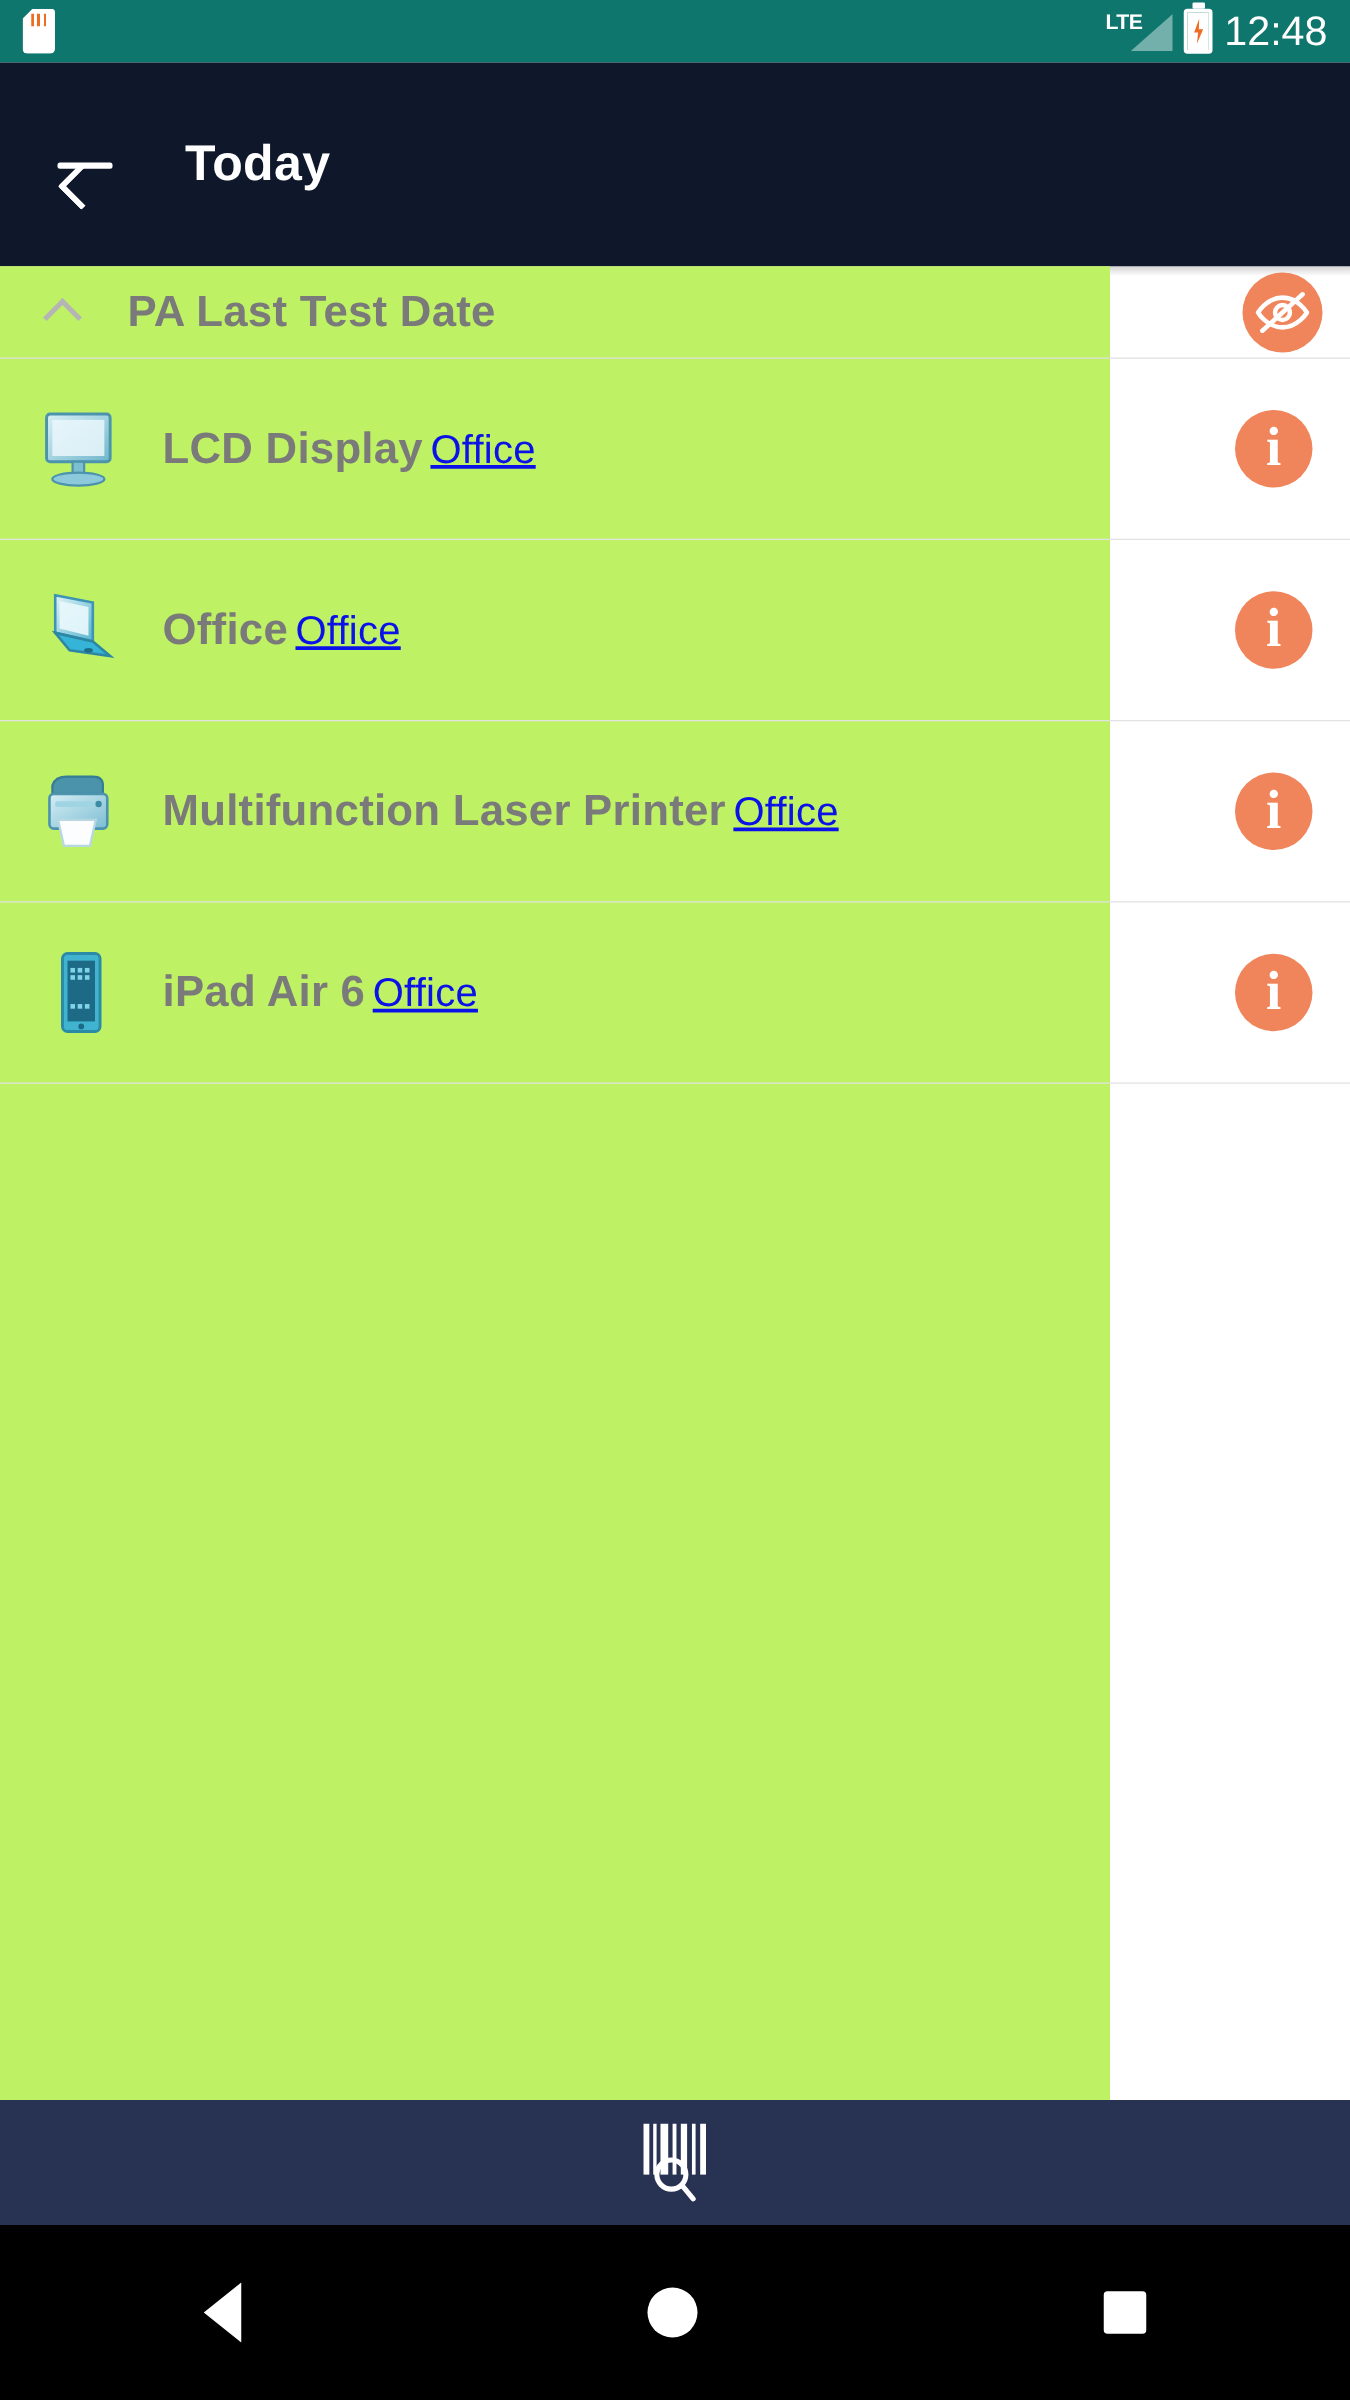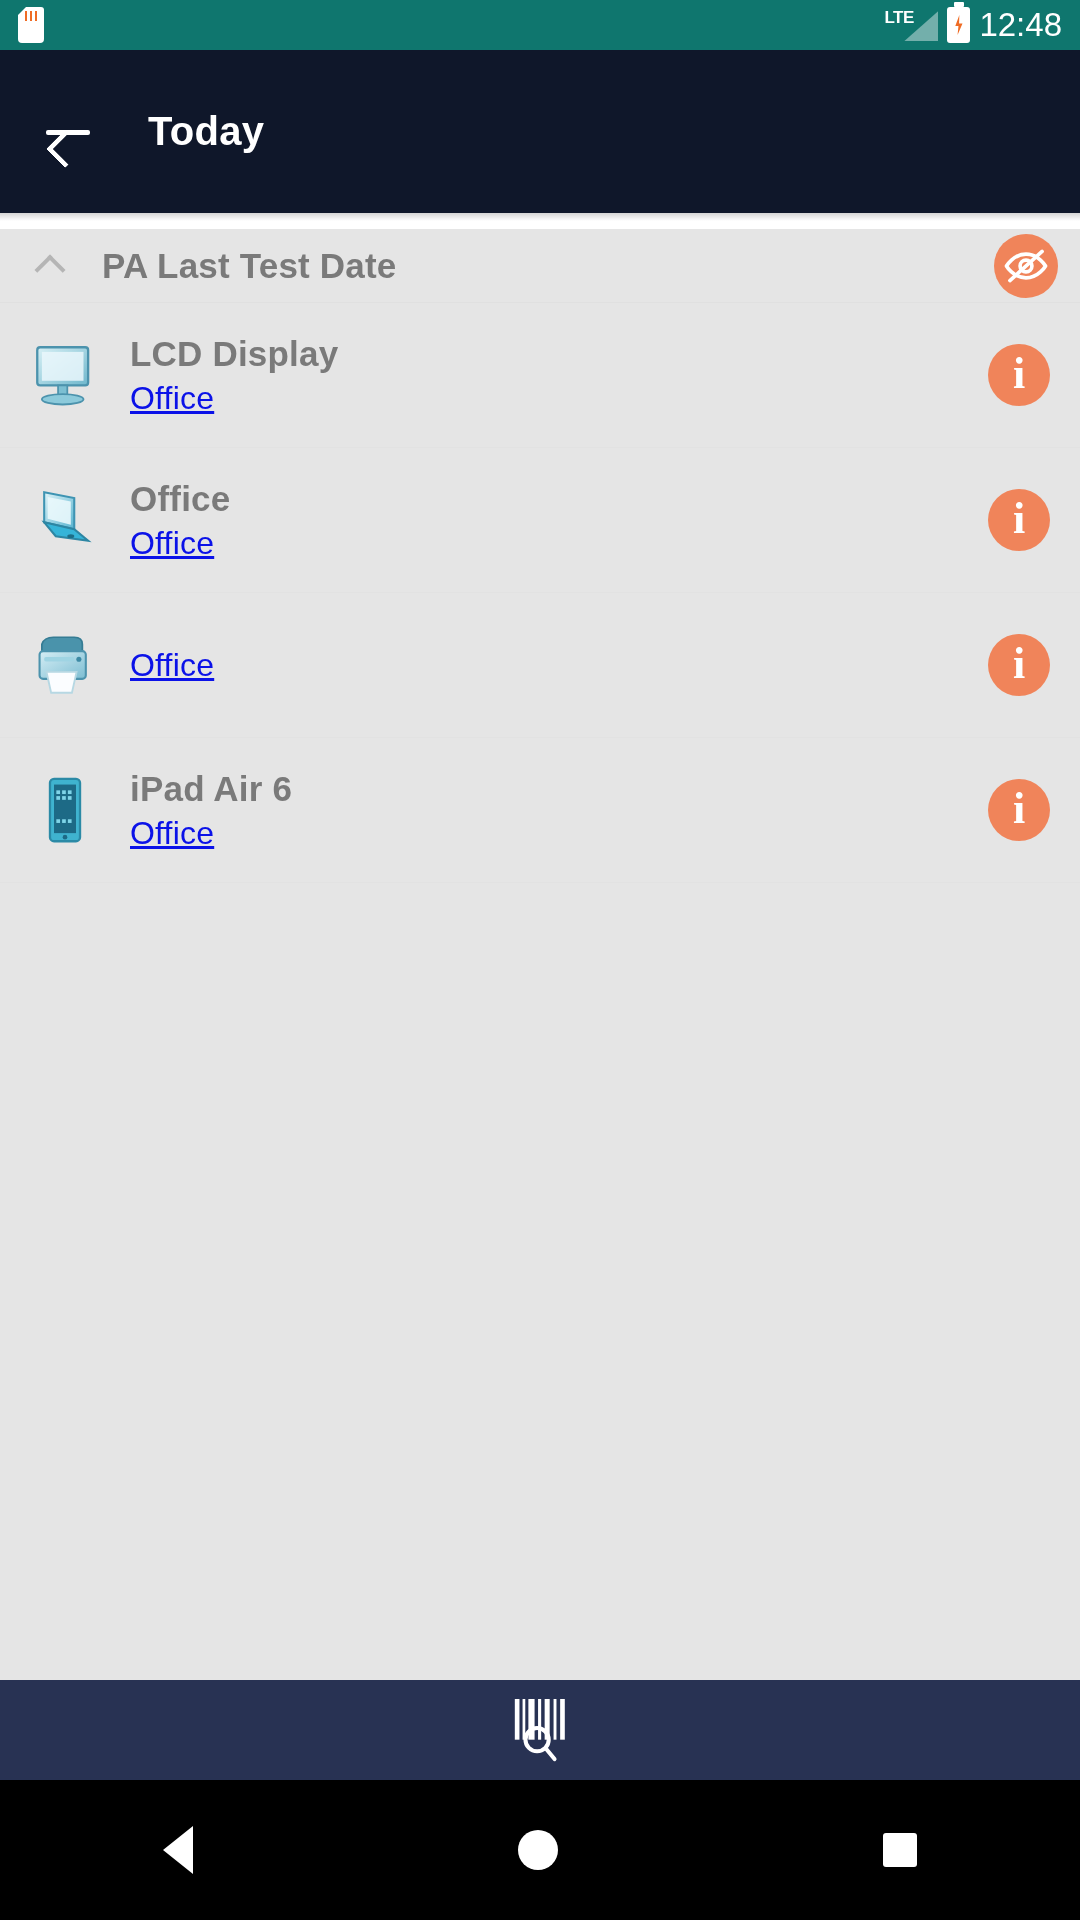--- a/index.html
+++ b/index.html
@@ -77,23 +77,22 @@
     width:22px; height:22px; border-left:5px solid #fff; border-bottom:5px solid #fff;
     transform:rotate(45deg); transform-origin:left bottom; border-radius:2px;
   }
   .toolbar-title{
     margin-left:32px;
     font-size:40px; font-weight:bold; color:#fff; letter-spacing:0.3px;
   }
 
   
   .content{
-    position:absolute; top:213px; left:0; width:1080px; bottom:240px;
-    background:#e5e5e5;
-    margin-top:16px;
+    position:absolute; top:213px; left:0; width:888px; bottom:240px;
+    background:#bef264;
   }
   .toolbar-shadow{
     position:absolute; top:213px; left:0; width:1080px; height:8px;
     background:linear-gradient(to bottom, rgba(0,0,0,0.17), rgba(0,0,0,0));
     pointer-events:none;
   }
 
   
   .section-header{
     position:relative; height:74px; width:1080px;
@@ -124,21 +123,21 @@
   
   .row{
     position:relative; height:145px; width:1080px;
     display:flex; align-items:center;
     border-bottom:1px solid #E2E2E2;
   }
   .row-icon{
     width:86px; height:86px; margin-left:22px; flex:0 0 86px;
     display:flex; align-items:center; justify-content:center;
   }
-  .row-text{ margin-left:22px; display:flex; flex-direction:column; gap:6px; }
+  .row-text{ margin-left:22px; display:flex; flex-direction:row; gap:6px;align-items:center; }
   .row-title{ font-size:35px; font-weight:bold; color:#7A7A7A; letter-spacing:0.2px; }
   .row-sub{ font-size:32px; color:#0B12E8; letter-spacing:0.2px;text-decoration:underline; }
   .info-btn{
     position:absolute; right:30px; top:50%; transform:translateY(-50%);
     width:62px; height:62px; border-radius:50%;
     background:#F0845A;
     display:flex; align-items:center; justify-content:center; cursor:pointer;
   }
   .info-btn .glyph{
     color:#fff; font-size:44px; font-weight:bold;
@@ -271,20 +270,21 @@
           </linearGradient>
         </defs>
         <path d="M12 14 Q14 8 22 8 L40 8 Q47 8 47 14 L47 20 L12 20 Z" fill="#4a93ab" stroke="#357c94" stroke-width="1.5"></path>
         <rect x="10" y="20" width="40" height="24" rx="3" fill="url(#pg)" stroke="#4c93ad" stroke-width="1.8"></rect>
         <rect x="14" y="25" width="26" height="4" rx="1.5" fill="#9fd4e3"></rect>
         <circle cx="44" cy="27" r="2.2" fill="#3d8aa5"></circle>
         <path d="M16 38 L42 38 L38 56 L20 56 Z" fill="#fbfdff" stroke="#b7d8e3" stroke-width="1.6"></path>
       </svg>
     </div>
     <div class="row-text">
+      <span class="row-title">Multifunction Laser Printer</span>
       <span class="row-sub">Office</span>
     </div>
     <div class="info-btn">
         <span class="glyph">i</span>
       </div>
   </div>
 
   <div class="row">
     <div class="row-icon">
       <svg viewBox="0 0 64 64" width="74" height="74">

